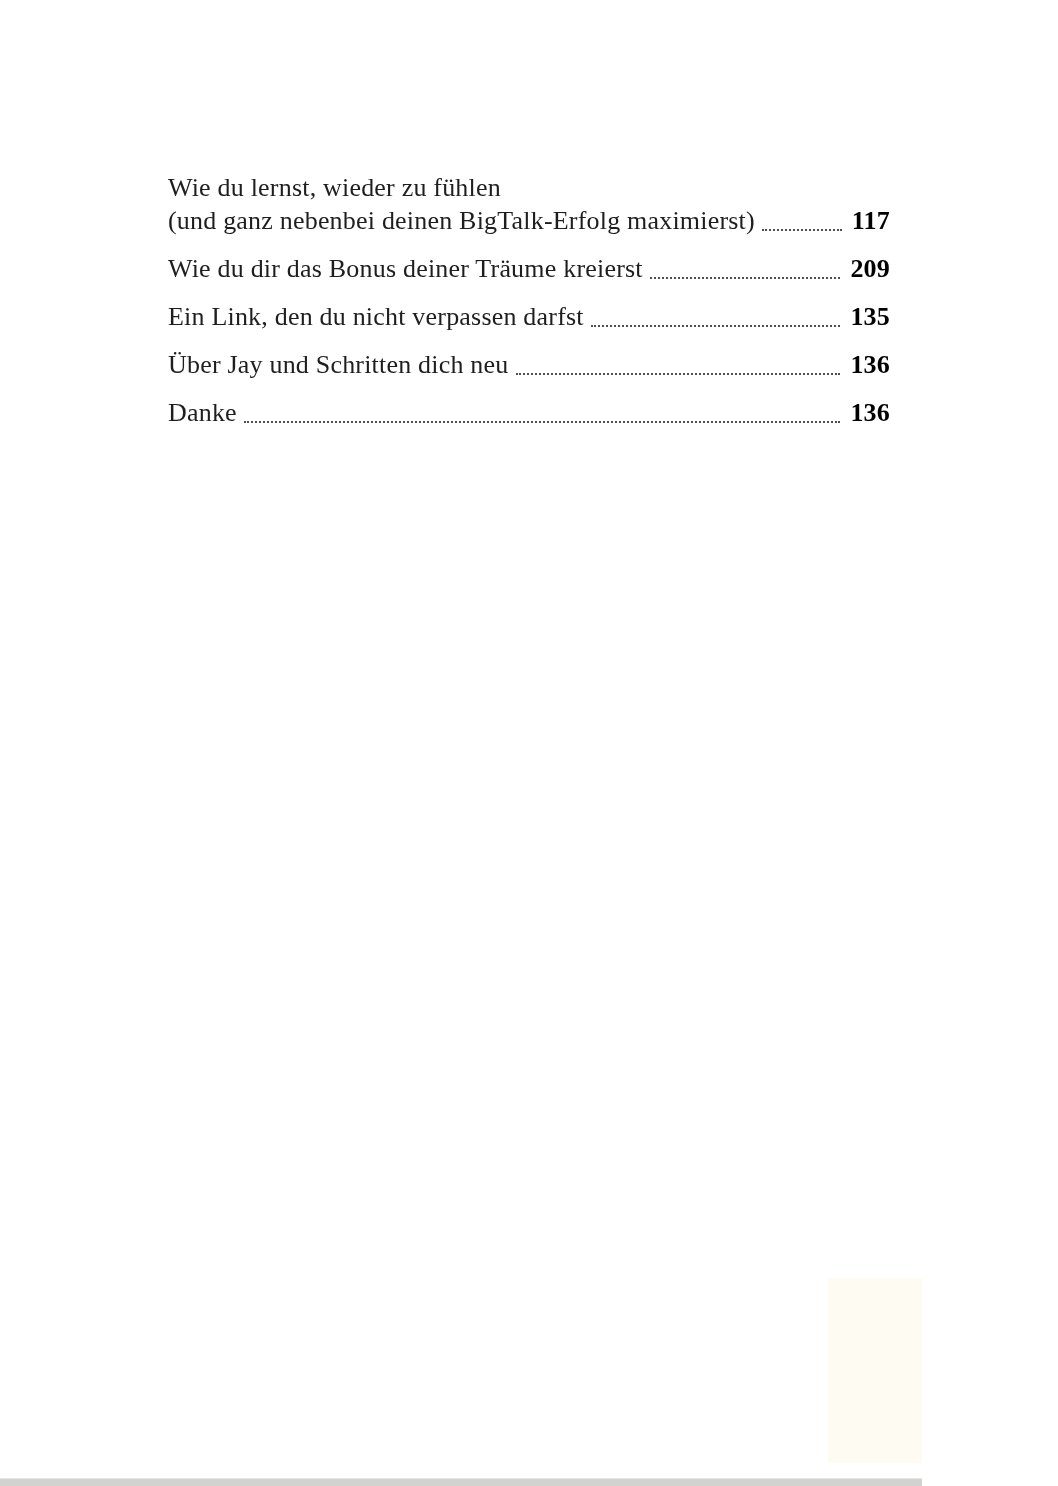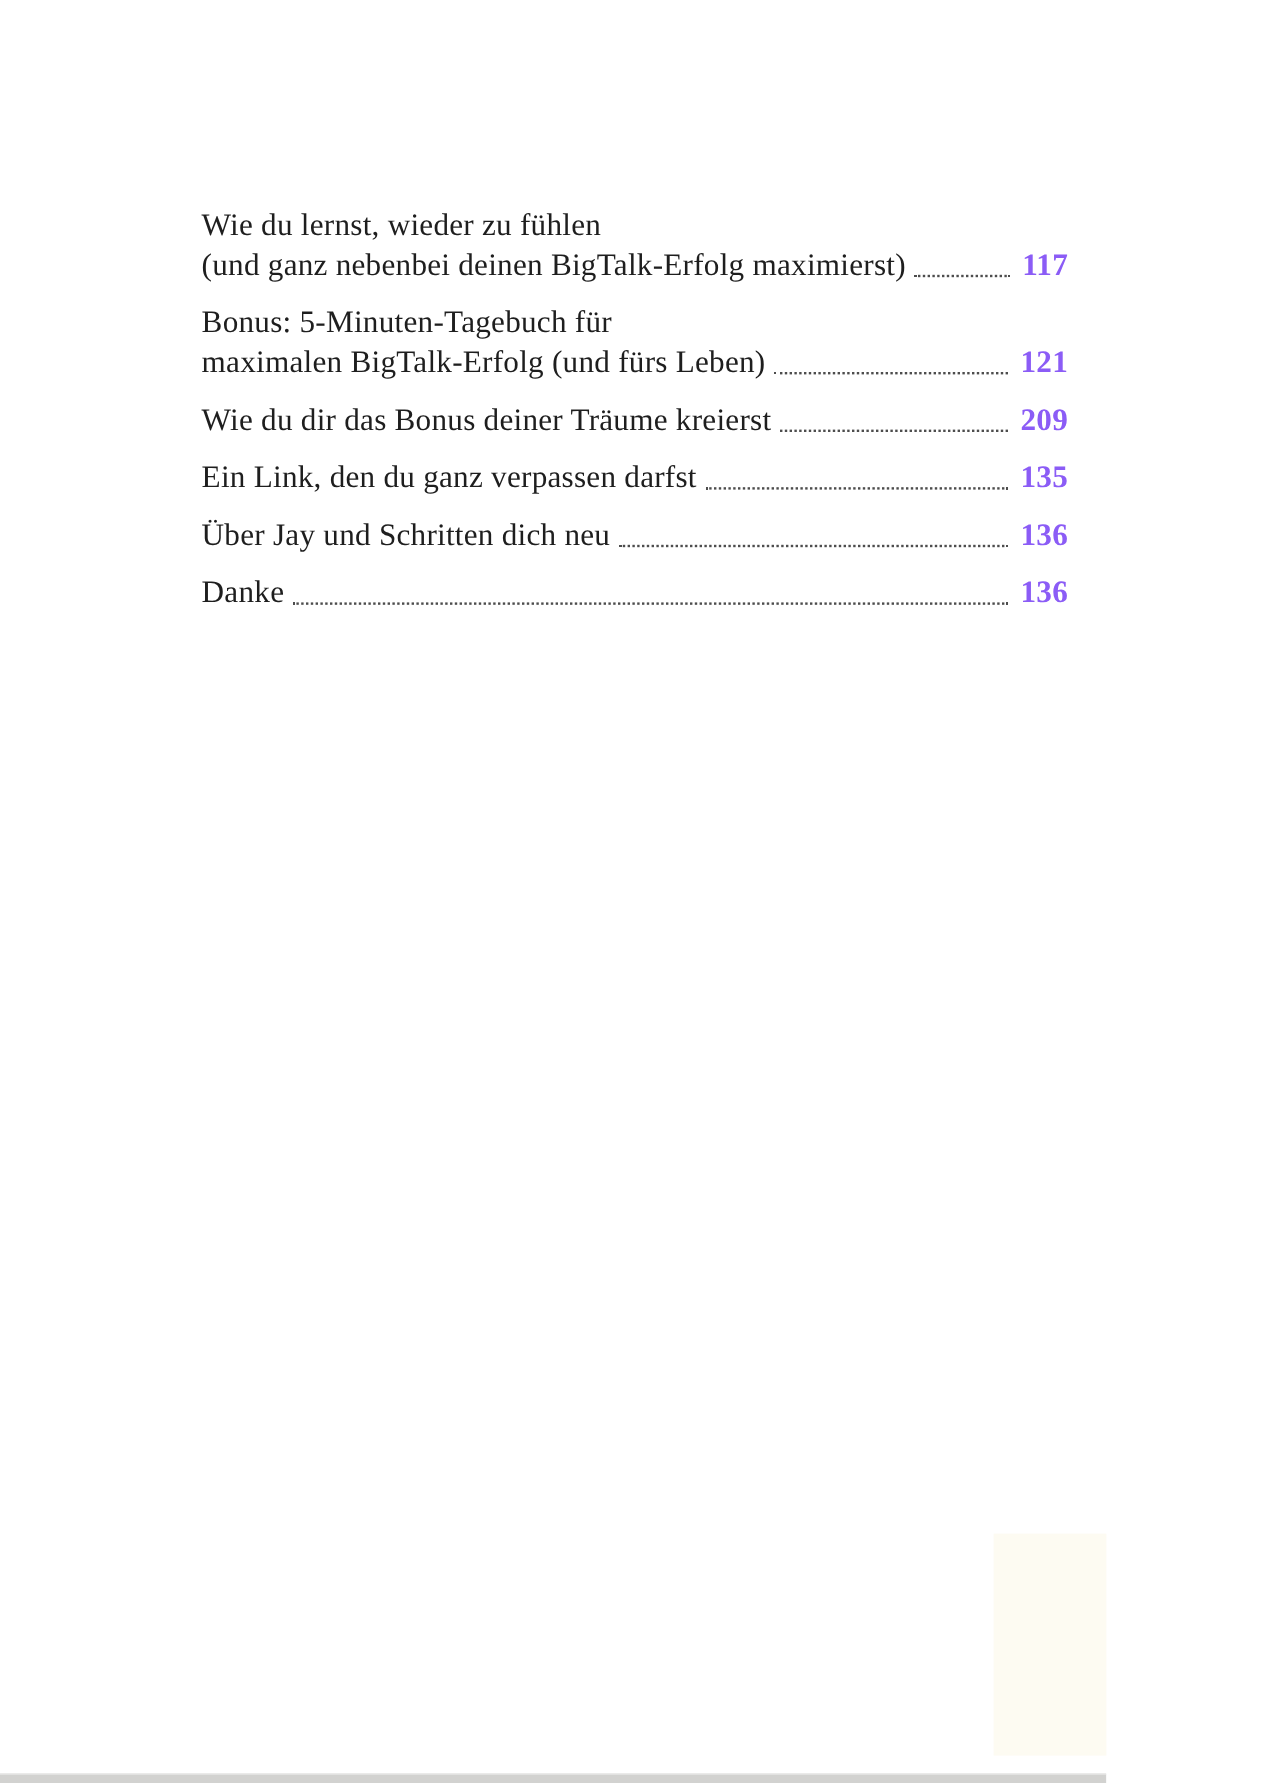--- a/index.html
+++ b/index.html
@@ -31,21 +31,21 @@
     flex: 1 1 auto;
     min-width: 24px;
     margin: 0 10px 6px 7px;
     border-bottom: 2px dotted #4d4d4d;
   }
   .page-num {
     flex: 0 0 auto;
     font-weight: bold;
     font-size: 26px;
     line-height: 33px;
-    color: #8b5cf6;
+    color: #000000;
   }
   .highlight-rect {
     position: absolute;
     left: 828px;
     top: 1278px;
     width: 165px;
     height: 185px;
     background: #fdfbf2;
   }
   .page-edge-line {
@@ -76,41 +76,33 @@
 
     <div class="toc-entry">
       <div class="toc-line">Wie du lernst, wieder zu fühlen</div>
       <div class="toc-line leader-row">
         <span class="toc-text">(und ganz nebenbei deinen BigTalk-Erfolg maximierst)</span>
         <span class="dots"></span>
         <span class="page-num">117</span>
       </div>
     </div>
 
-    <div class="toc-entry">
-      <div class="toc-line">Bonus: 5-Minuten-Tagebuch für</div>
-      <div class="toc-line leader-row">
-        <span class="toc-text">maximalen BigTalk-Erfolg (und fürs Leben)</span>
-        <span class="dots"></span>
-        <span class="page-num">121</span>
-      </div>
-    </div>
 
 
     <div class="toc-entry">
       <div class="toc-line leader-row">
         <span class="toc-text">Wie du dir das Bonus deiner Träume kreierst</span>
         <span class="dots"></span>
         <span class="page-num">209</span>
       </div>
     </div>
 
     <div class="toc-entry">
       <div class="toc-line leader-row">
-        <span class="toc-text">Ein Link, den du ganz verpassen darfst</span>
+        <span class="toc-text">Ein Link, den du nicht verpassen darfst</span>
         <span class="dots"></span>
         <span class="page-num">135</span>
       </div>
     </div>
 
     <div class="toc-entry">
       <div class="toc-line leader-row">
         <span class="toc-text">Über Jay und Schritten dich neu</span>
         <span class="dots"></span>
         <span class="page-num">136</span>

